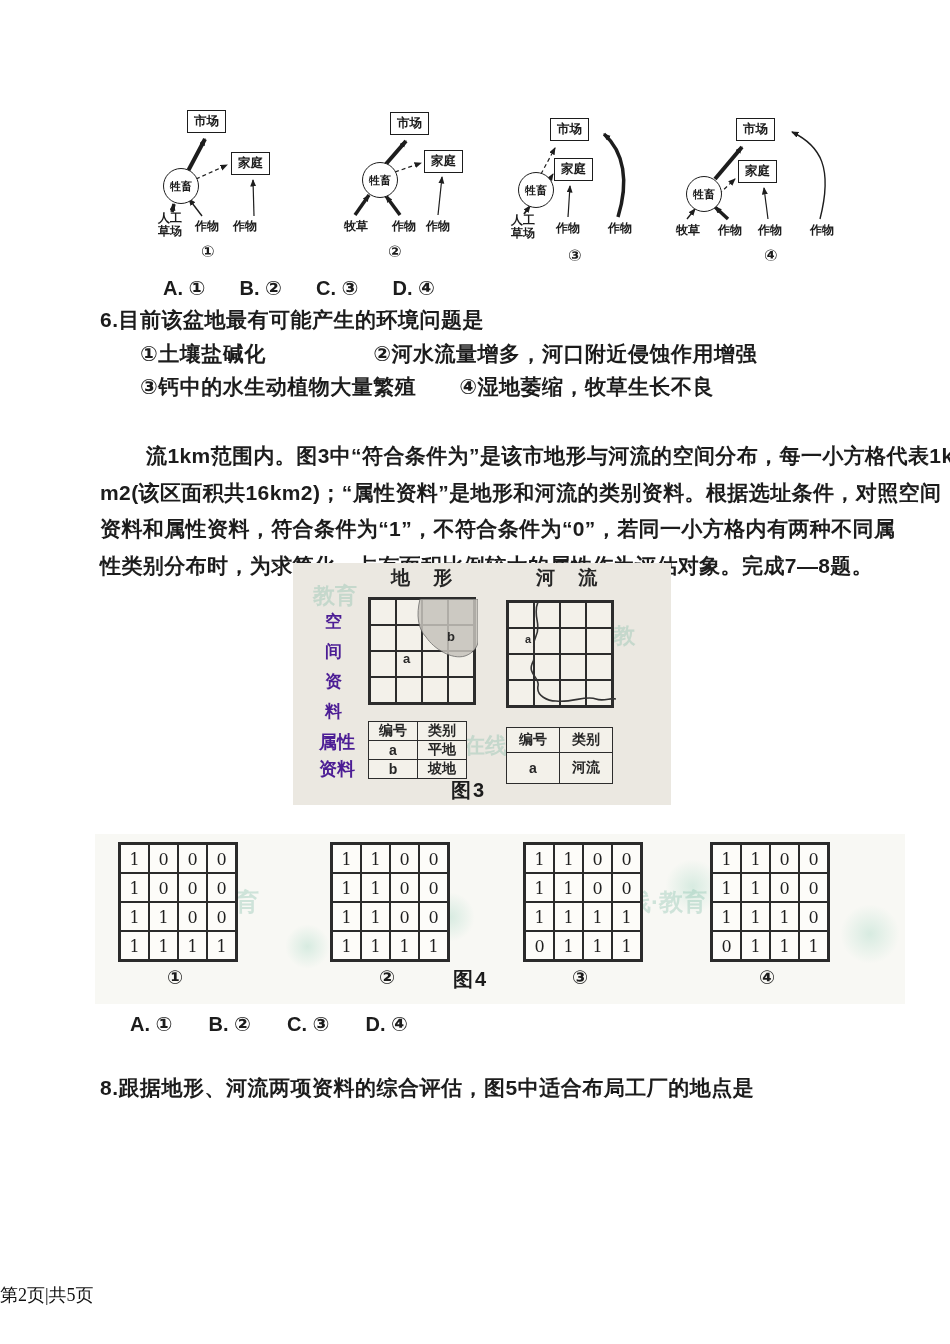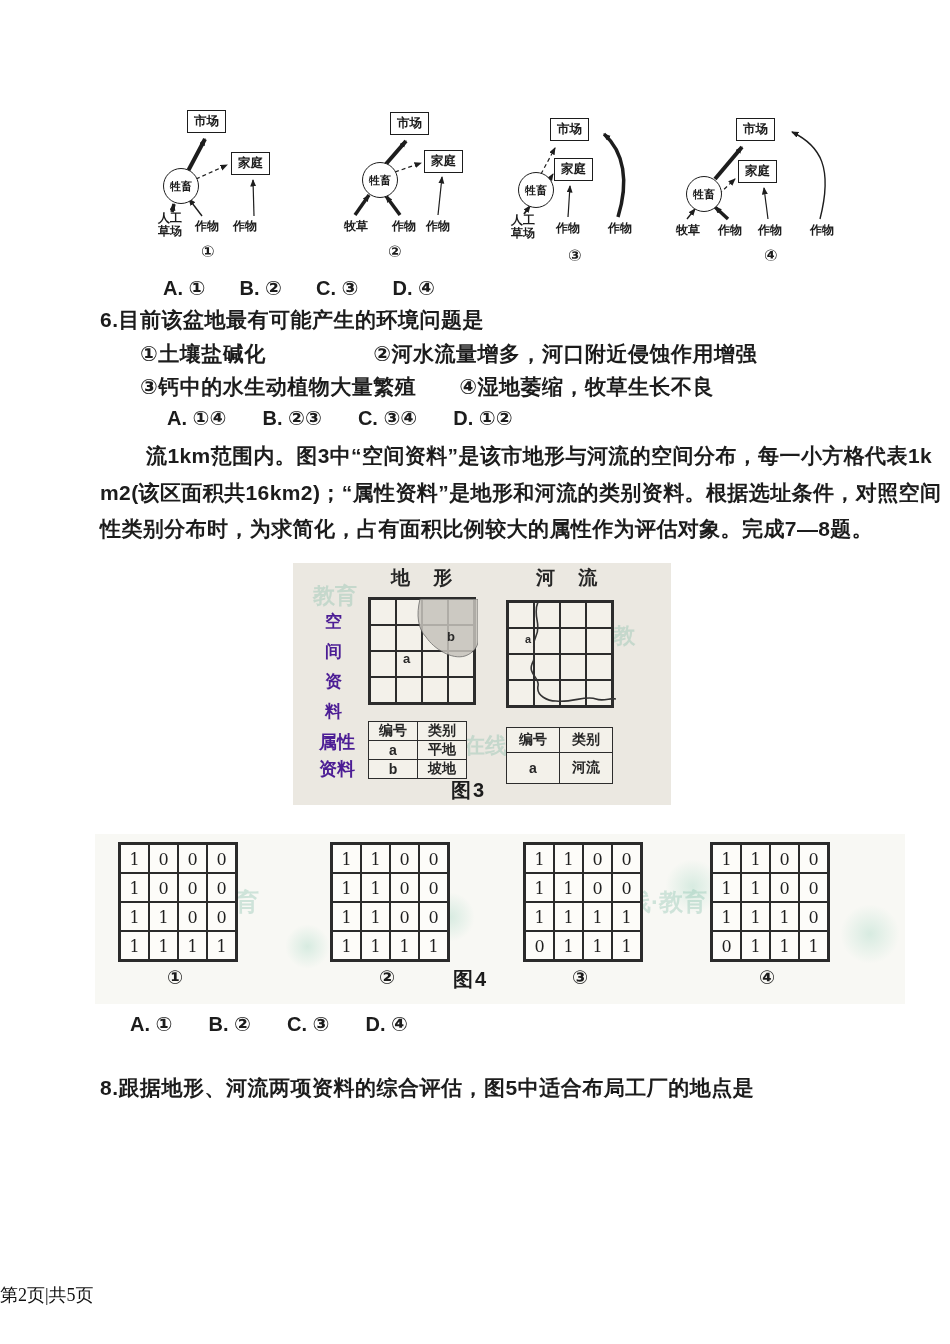--- a/index.html
+++ b/index.html
@@ -144,30 +144,25 @@
   <div class="optrow" style="left:163px;top:276px;gap:34px;">
     <span>A. ①</span>
     <span>B. ②</span>
     <span>C. ③</span>
     <span>D. ④</span>
   </div>
 
   <div class="tline" style="left:100px;top:306px;">6.目前该盆地最有可能产生的环境问题是</div>
   <div class="tline" style="left:140px;top:373px;">③钙中的水生动植物大量繁殖　　④湿地萎缩，牧草生长不良</div>
   <div class="tline" style="left:140px;top:340px;">①土壤盐碱化　　　　　②河水流量增多，河口附近侵蚀作用增强</div>
-  <div class="optrow" style="left:167px;top:406px;gap:36px;">
-    <span>A. ①④</span>
-    <span>B. ②③</span>
-    <span>C. ③④</span>
-    <span>D. ①②</span>
-  </div>
 
   <div class="passage">
-    <div class="pl indent">流1km范围内。图3中“空间资料”是该市地形与河流的空间分布，每一小方格代表1k</div>
+    <div class="pl indent">流1km范围内。图3中“符合条件为”是该市地形与河流的空间分布，每一小方格代表1k</div>
     <div class="pl">m2(该区面积共16km2)；“属性资料”是地形和河流的类别资料。根据选址条件，对照空间</div>
+    <div class="pl">资料和属性资料，符合条件为“1”，不符合条件为“0”，若同一小方格内有两种不同属</div>
     <div class="pl">性类别分布时，为求简化，占有面积比例较大的属性作为评估对象。完成7—8题。</div>
   </div>
 
   <div class="fig3">
     <div class="wm" style="left:20px;top:18px;font-size:22px;">教育</div>
     <div class="wm" style="left:225px;top:18px;font-size:22px;margin-top:40px;">浙江在线·教</div>
     <div class="wm" style="left:120px;top:168px;font-size:22px;">浙江 在线</div>
 
     <div class="hdr" style="left:98px;top:2px;">地 形</div>
     <div class="hdr" style="left:243px;top:2px;">河 流</div>

